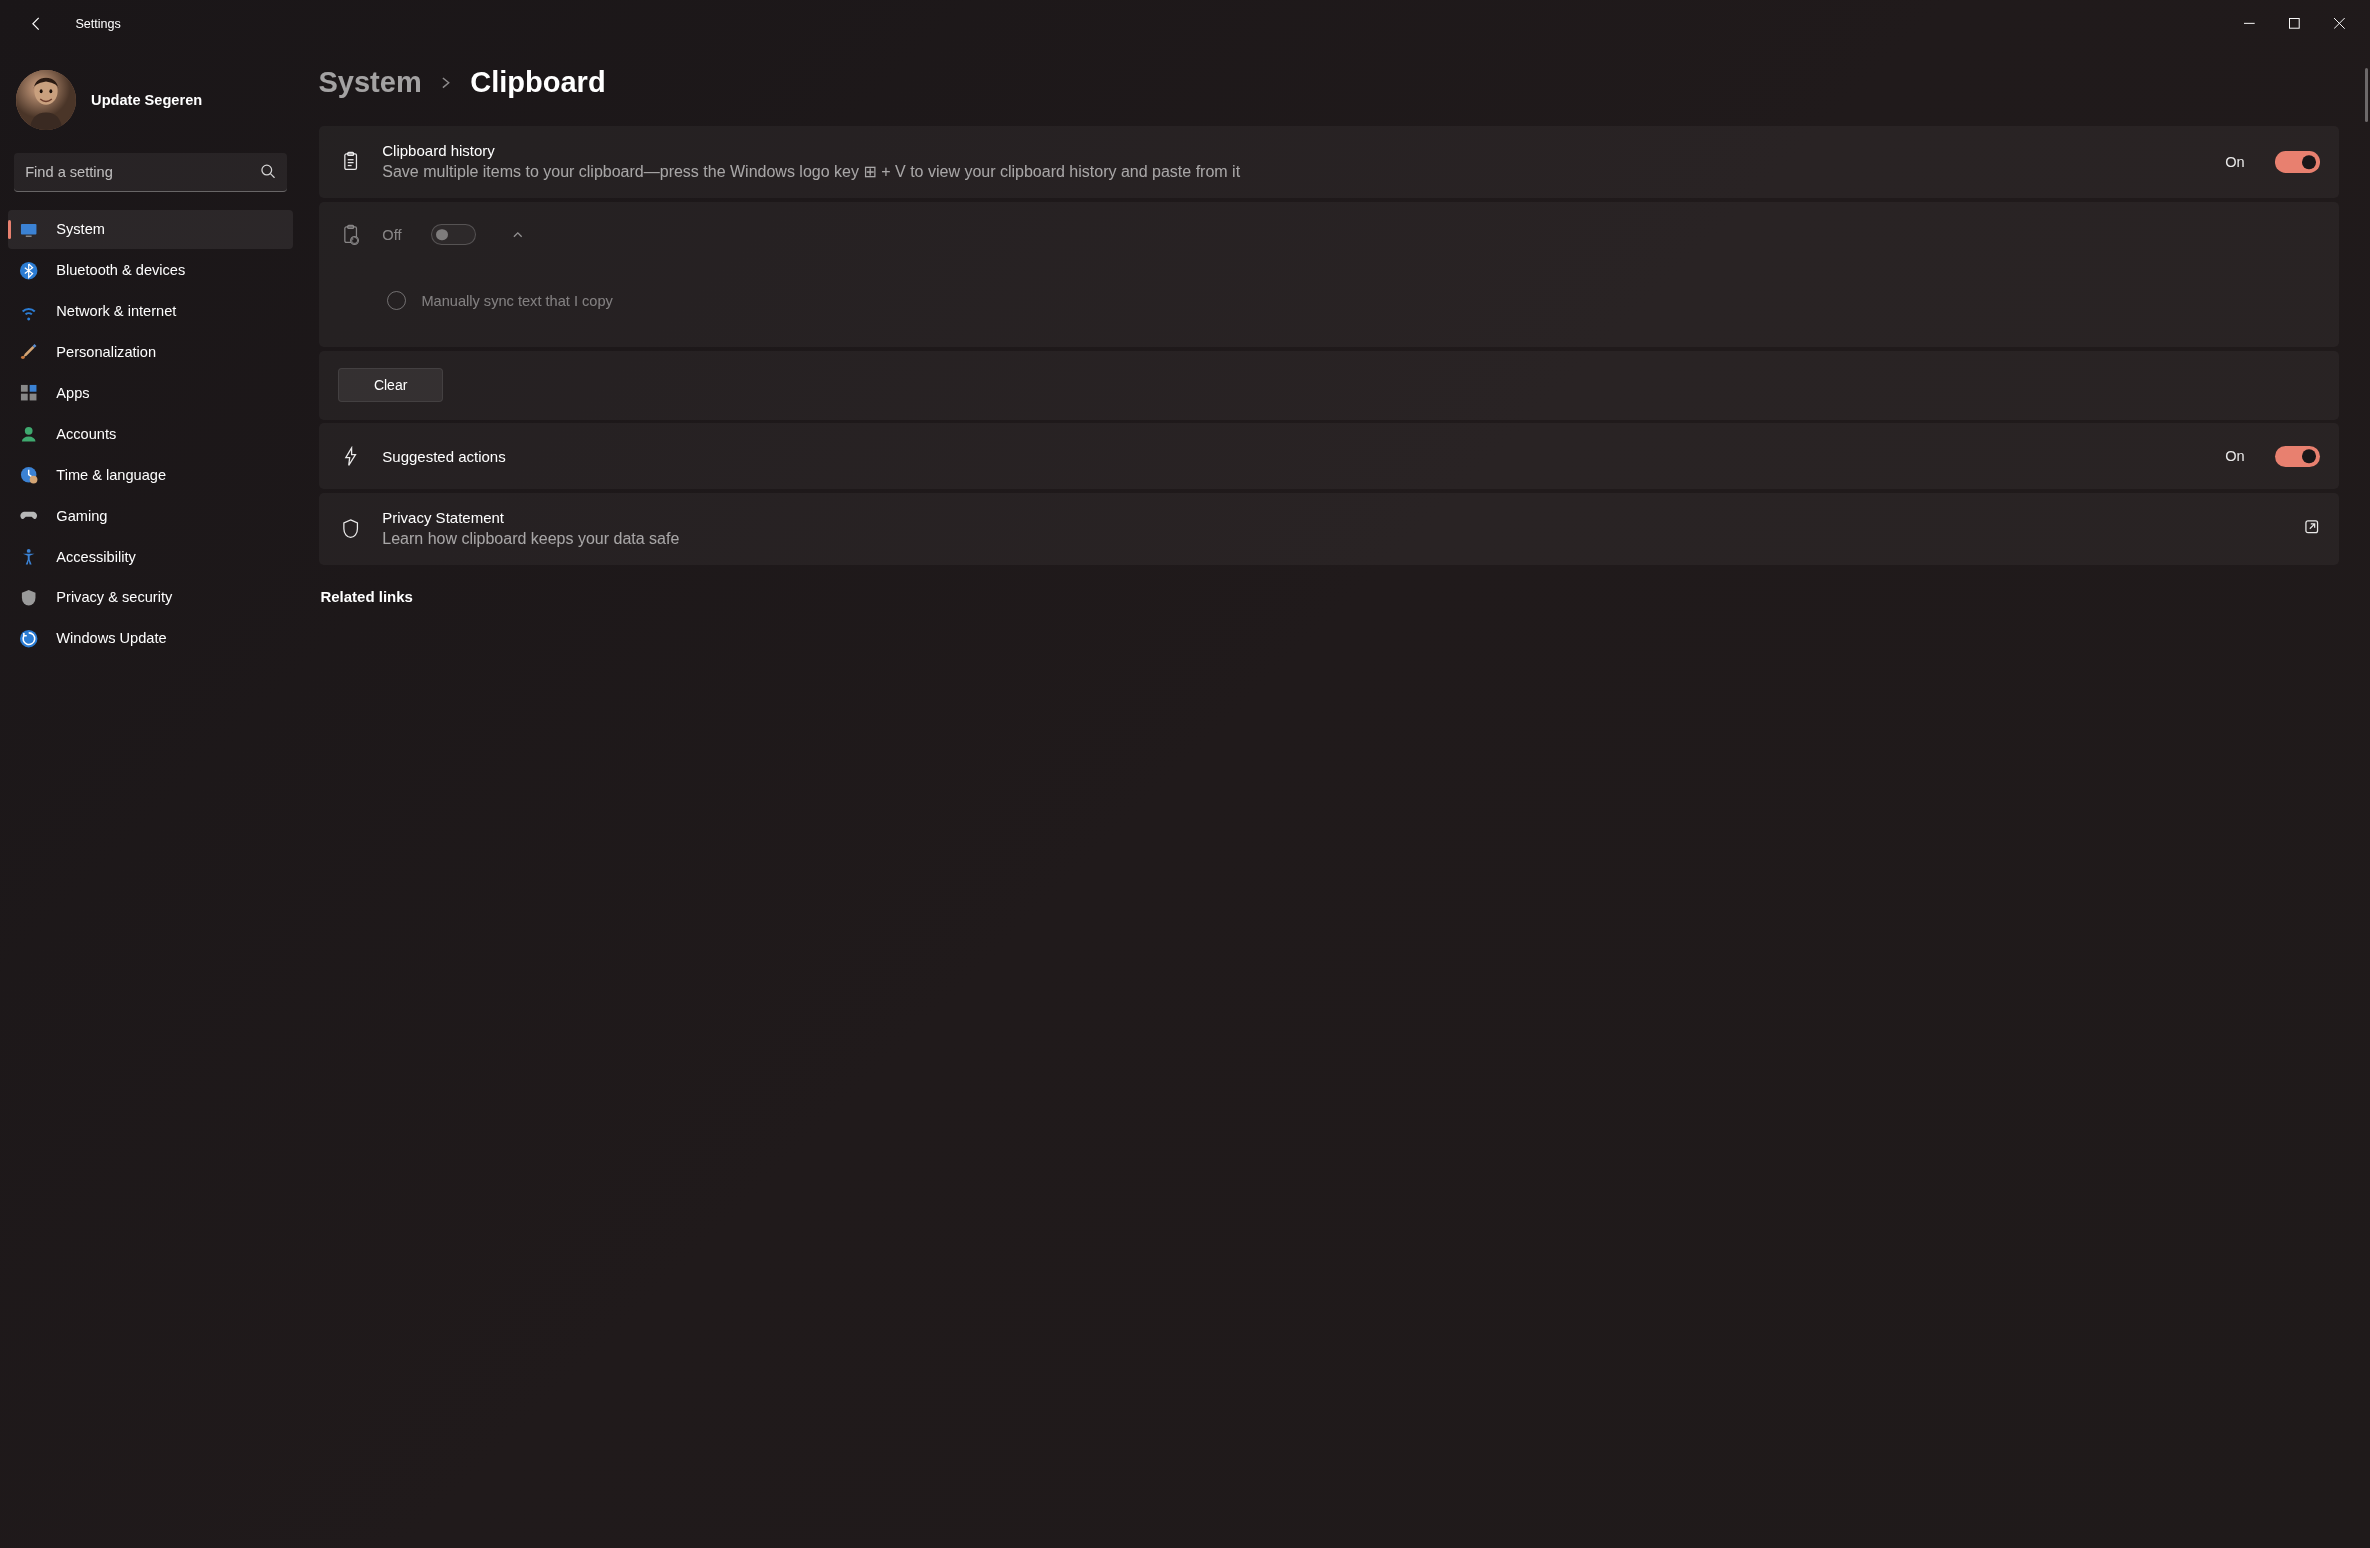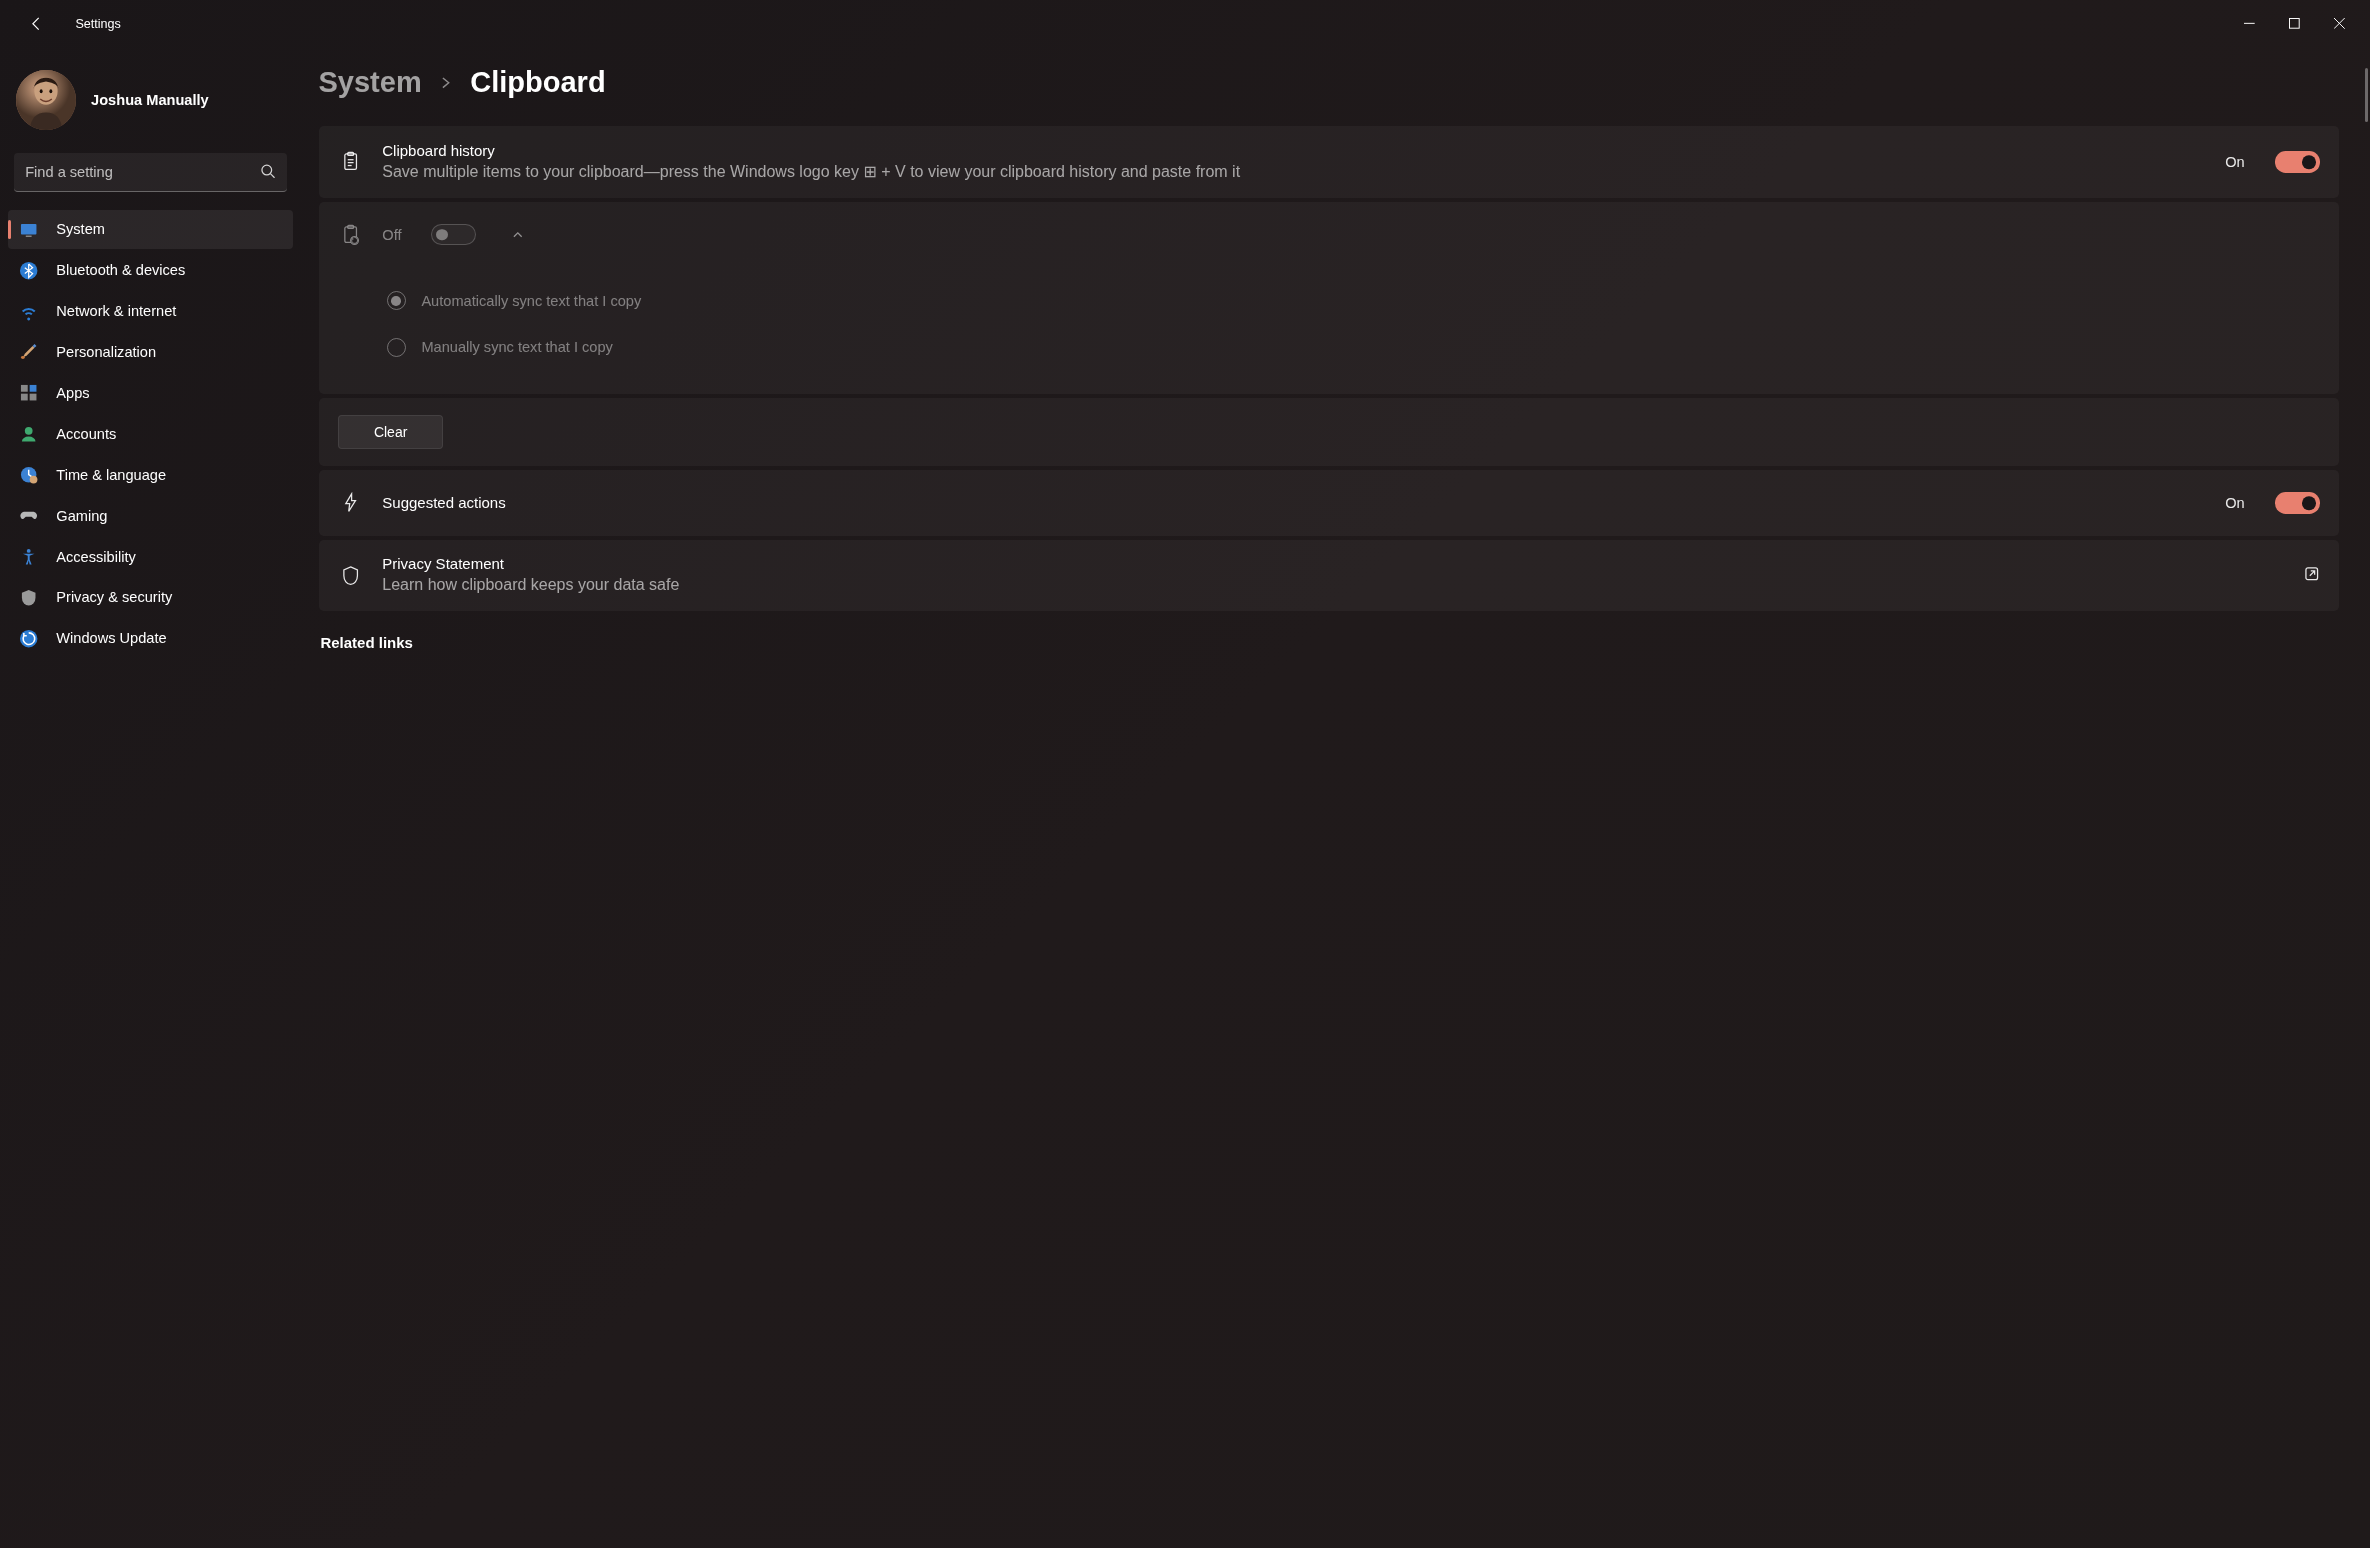--- a/index.html
+++ b/index.html
@@ -122,21 +122,21 @@
               </defs>
               <rect width="62" height="62" fill="url(#bg)"></rect>
               <ellipse cx="31" cy="22" rx="12" ry="14" fill="#c9a07e"></ellipse>
               <path d="M18 20 Q20 8 31 8 Q42 8 44 20 Q44 14 31 12 Q18 14 18 20" fill="#2a1a12"></path>
               <path d="M14 62 Q16 44 31 44 Q46 44 48 62 Z" fill="#3a2a22"></path>
               <ellipse cx="26" cy="22" rx="1.5" ry="2" fill="#1a0e08"></ellipse>
               <ellipse cx="36" cy="22" rx="1.5" ry="2" fill="#1a0e08"></ellipse>
               <path d="M25 30 Q31 35 37 30" stroke="#6a3a2a" stroke-width="1.5" fill="none"></path>
             </svg>
         </div>
-        <div class="username">Joshua Manually</div>
+        <div class="username">Update Segeren</div>
       </div>
 
       <div class="search-box">
         <input type="text" placeholder="Find a setting" style="">
         <span class="sicon">
           <svg width="15.5" height="15.5" viewBox="0 0 16 16" fill="none" stroke="currentColor" stroke-width="1.3">
               <circle cx="7" cy="7" r="5"></circle>
               <line x1="11" y1="11" x2="15" y2="15"></line>
             </svg>
         </span>
@@ -298,24 +298,20 @@
               </button>
             <button class="expand-btn">
               <svg width="13.6" height="13.6" viewBox="0 0 14 14" fill="none" stroke="currentColor" stroke-width="1.4">
                   <path d="M3 9 L7 5 L11 9"></path>
                 </svg>
             </button>
           </div>
         </div>
         <div class="sub-options">
           <div class="radio-row">
-            <span class="radio selected"></span>
-            <span class="radio-label">Automatically sync text that I copy</span>
-          </div>
-          <div class="radio-row">
             <span class="radio"></span>
             <span class="radio-label">Manually sync text that I copy</span>
           </div>
         </div>
       </div>
 
       <div class="card">
         <div class="clear-row">
           <button class="clear-btn">Clear</button>
         </div>

